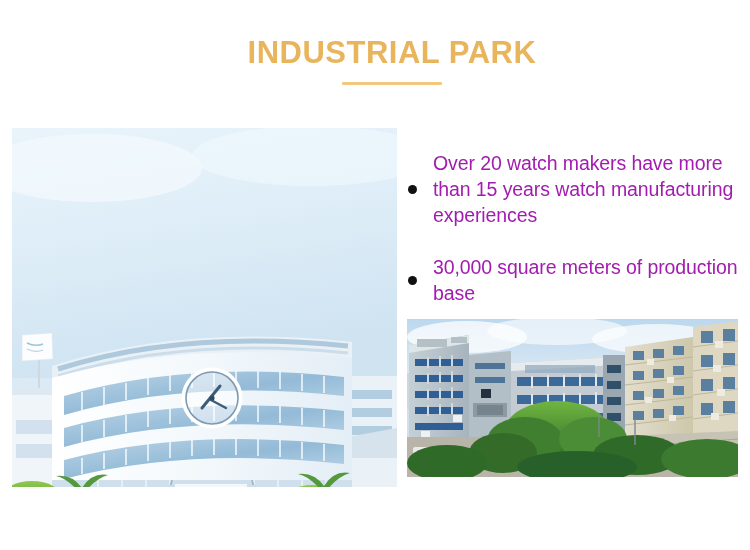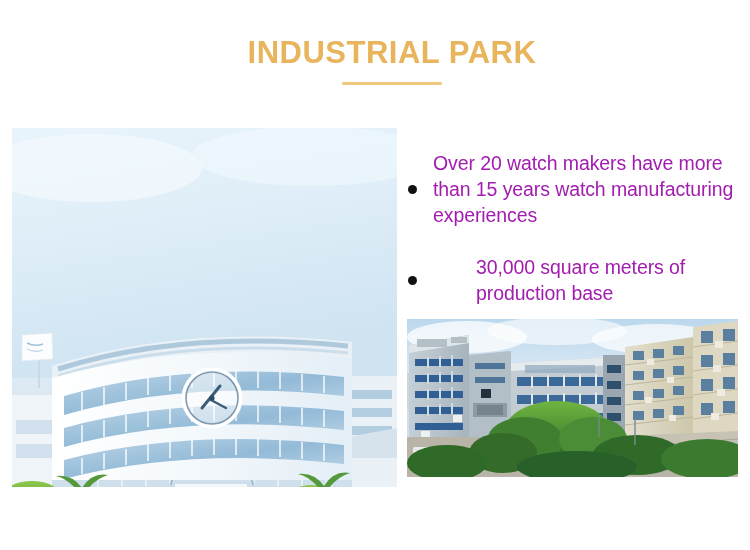--- a/index.html
+++ b/index.html
@@ -58,21 +58,21 @@
     position: absolute;
     left: 408px;
     top: 150px;
     width: 330px;
   }
   .bullet-row {
     display: flex;
     align-items: center;
     margin-bottom: 26px;
   }
-  .bullet-row:last-child { margin-bottom: 0; gap: 43px; }
+  .bullet-row:last-child { margin-bottom: 0; }
   .bullet-dot {
     width: 9px;
     height: 9px;
     border-radius: 50%;
     background: #111111;
     flex: 0 0 9px;
     margin-right: 16px;
   }
   .bullet-text {
     font-family: "Liberation Sans", sans-serif;

